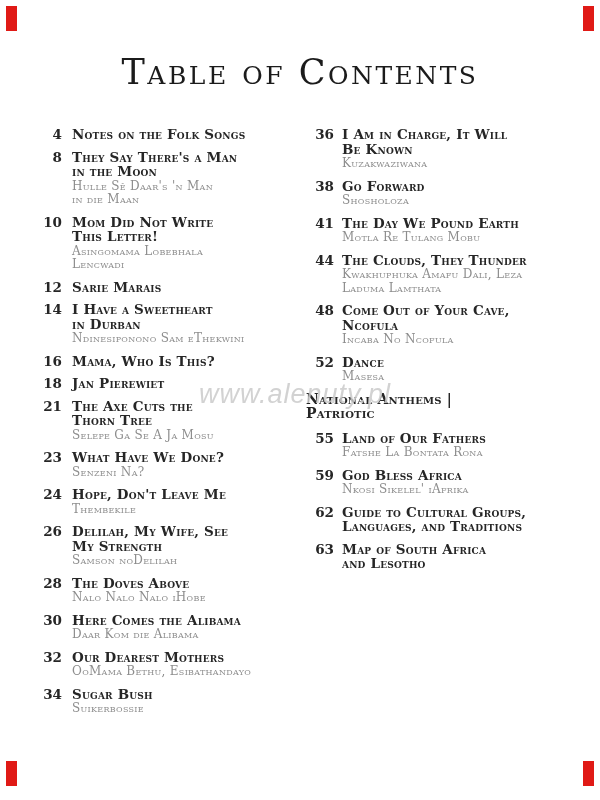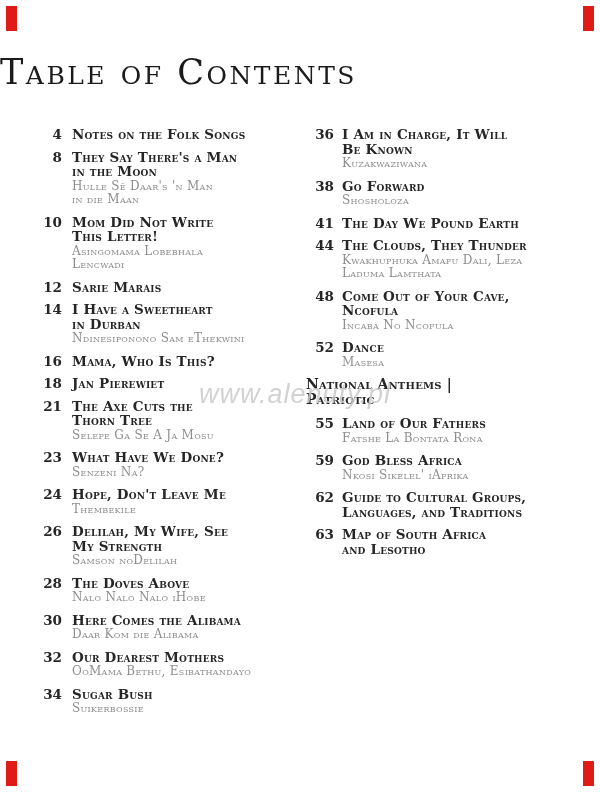--- a/index.html
+++ b/index.html
@@ -13,21 +13,21 @@
   .corner { position:absolute; width:11px; height:25px; }
   .corner.tl { left:6px;  top:6px; }
   .corner.tr { right:6px; top:6px; }
   .corner.bl { left:6px;  bottom:14px; }
   .corner.br { right:6px; bottom:14px; }
 
   .main-title {
     position:absolute;
     top:52px; left:0; right:0;
     margin:0;
-    text-align:left;
+    text-align:center;
     font-size:35px;
     font-weight:normal;
     font-variant:small-caps;
     letter-spacing:2.5px;
     color:#1b1b1b;
   }
 
   .columns {
     position:absolute;
     top:127px; left:0; right:0;
@@ -224,20 +224,21 @@
           <div class="num">38</div>
           <div class="etext">
             <div class="etitle">Go Forward</div>
             <div class="esub">Shosholoza</div>
           </div>
         </div>
         <div class="entry">
           <div class="num">41</div>
           <div class="etext">
             <div class="etitle">The Day We Pound Earth</div>
+            <div class="esub">Motla Re Tulang Mobu</div>
           </div>
         </div>
         <div class="entry">
           <div class="num">44</div>
           <div class="etext">
             <div class="etitle">The Clouds, They Thunder</div>
             <div class="esub">Kwakhuphuka Amafu Dali, Leza
 Laduma Lamthata</div>
           </div>
         </div>

